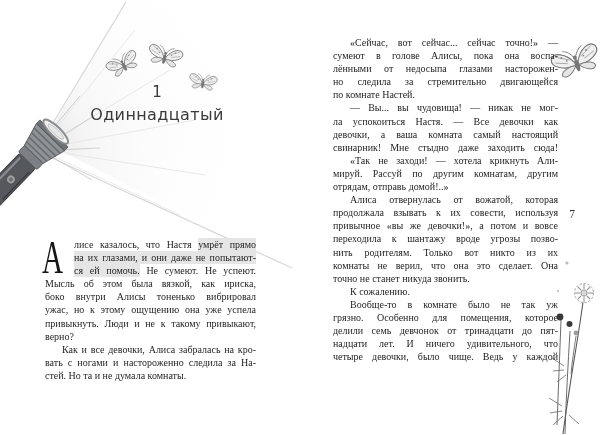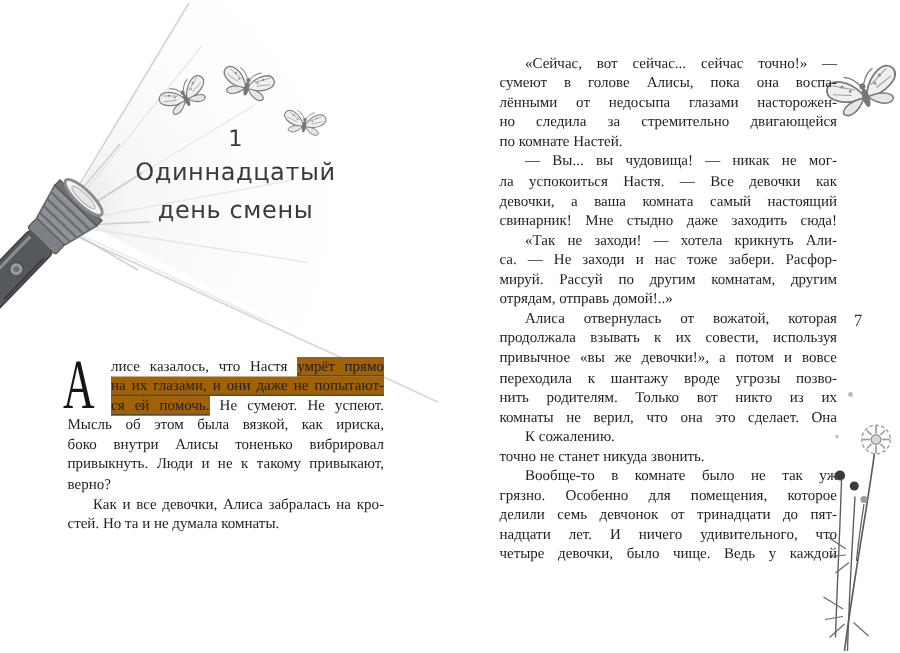--- a/index.html
+++ b/index.html
@@ -15,21 +15,21 @@
   #chapter .t1,#chapter .t2{font-size:16px;line-height:25px;letter-spacing:.4px;}
 
   
   .body-block{font-size:10px;line-height:13.1px;color:#1f1f1f;}
   #left-body{left:45px;top:238px;width:211px;}
   #right-body{left:333px;top:36px;width:225px;}
   .tline{text-align:justify;text-align-last:justify;height:13.1px;overflow:visible;white-space:nowrap;}
   .tline.pend{text-align-last:left;}
   .tline.ind-drop{padding-left:29px;}
   .tline.ind-para{text-indent:17px;}
-  .hl{background:#a16207;text-decoration:underline;text-decoration-color:#4a4a4a;
+  .hl{background:#e5e5e5;text-decoration-color:#4a4a4a;
       text-decoration-thickness:1px;text-underline-offset:2.5px;padding:1px 0 1px;}
 
   
   #dropcap{left:42px;top:237px;font-size:47px;line-height:40px;color:#161616;
            transform:scaleX(.62);transform-origin:left top;font-family:"Liberation Serif",serif;}
 
   
   #pagenum{left:562px;top:208px;width:20px;text-align:center;font-size:11.5px;color:#333;}
 </style>
 </head>
@@ -141,59 +141,59 @@
       </g>
       <circle cx="567" cy="263" r="1.6" fill="#b9b9b9"></circle>
       <circle cx="558" cy="291" r="1.2" fill="#c4c4c4"></circle>
     </g>
   </svg>
 
   <div>
     <div id="chapter" class="txt">
       <div class="num">1</div>
       <div class="t1">Одиннадцатый</div>
-      <div class="t2">день смены</div>
     </div>
     <div id="dropcap" class="txt">А</div>
     <div id="left-body" class="txt body-block">
         <div class="tline ind-drop"><span>лисе казалось, что Настя </span><span class="hl">умрёт прямо</span></div>
         <div class="tline ind-drop"><span class="hl">на их глазами, и они даже не попытают-</span></div>
         <div class="tline ind-drop"><span class="hl">ся ей помочь.</span><span> Не сумеют. Не успеют.</span></div>
         <div class="tline"><span>Мысль об этом была вязкой, как ириска,</span></div>
         <div class="tline"><span>боко внутри Алисы тоненько вибрировал</span></div>
+        <div class="tline"><span>ужас, но к этому ощущению она уже успела</span></div>
         <div class="tline"><span>привыкнуть. Люди и не к такому привыкают,</span></div>
         <div class="tline pend"><span>верно?</span></div>
         <div class="tline ind-para"><span>Как и все девочки, Алиса забралась на кро-</span></div>
+        <div class="tline"><span>вать с ногами и настороженно следила за На-</span></div>
         <div class="tline pend"><span>стей. Но та и не думала комнаты.</span></div>
       </div>
   </div>
 
   <div>
     <div id="right-body" class="txt body-block">
         <div class="tline ind-para"><span>«Сейчас, вот сейчас... сейчас точно!» —</span></div>
         <div class="tline"><span>сумеют в голове Алисы, пока она воспа-</span></div>
         <div class="tline"><span>лёнными от недосыпа глазами насторожен-</span></div>
         <div class="tline"><span>но следила за стремительно двигающейся</span></div>
         <div class="tline pend"><span>по комнате Настей.</span></div>
         <div class="tline ind-para"><span>— Вы... вы чудовища! — никак не мог-</span></div>
         <div class="tline"><span>ла успокоиться Настя. — Все девочки как</span></div>
         <div class="tline"><span>девочки, а ваша комната самый настоящий</span></div>
         <div class="tline"><span>свинарник! Мне стыдно даже заходить сюда!</span></div>
         <div class="tline ind-para"><span>«Так не заходи! — хотела крикнуть Али-</span></div>
-        <div class="tline"><span>са. — Не заходи и нас тоже забери. Расфор-</span></div>
         <div class="tline"><span>мируй. Рассуй по другим комнатам, другим</span></div>
         <div class="tline pend"><span>отрядам, отправь домой!..»</span></div>
         <div class="tline ind-para"><span>Алиса отвернулась от вожатой, которая</span></div>
         <div class="tline"><span>продолжала взывать к их совести, используя</span></div>
         <div class="tline"><span>привычное «вы же девочки!», а потом и вовсе</span></div>
         <div class="tline"><span>переходила к шантажу вроде угрозы позво-</span></div>
         <div class="tline"><span>нить родителям. Только вот никто из их</span></div>
         <div class="tline"><span>комнаты не верил, что она это сделает. Она</span></div>
+        <div class="tline pend"><span>точно не станет никуда звонить.</span></div>
         <div class="tline ind-para pend"><span>К сожалению.</span></div>
-        <div class="tline pend"><span>точно не станет никуда звонить.</span></div>
         <div class="tline ind-para"><span>Вообще-то в комнате было не так уж</span></div>
         <div class="tline"><span>грязно. Особенно для помещения, которое</span></div>
         <div class="tline"><span>делили семь девчонок от тринадцати до пят-</span></div>
         <div class="tline"><span>надцати лет. И ничего удивительного, что</span></div>
         <div class="tline"><span>четыре девочки, было чище. Ведь у каждой</span></div>
       </div>
     <div id="pagenum" class="txt">7</div>
   </div>
 
 </div>

